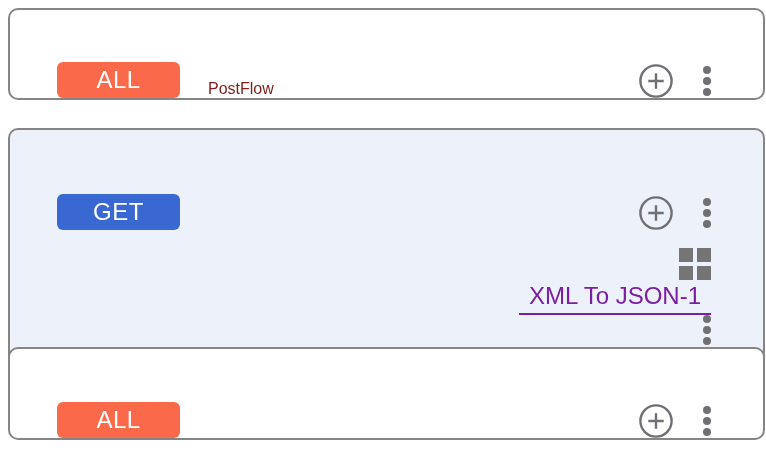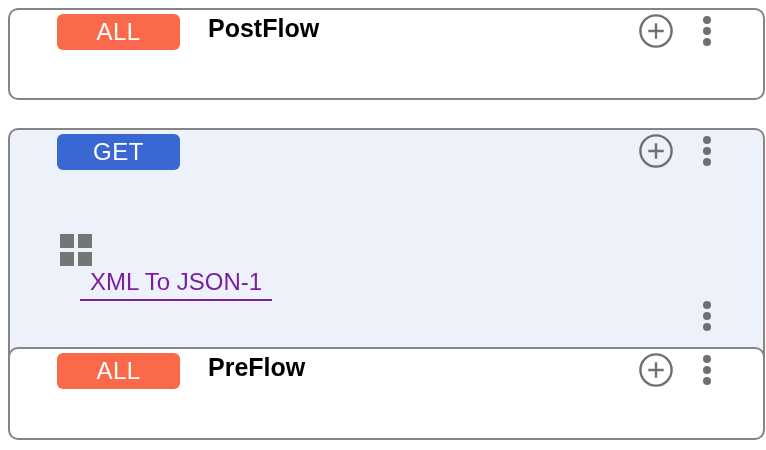--- a/index.html
+++ b/index.html
@@ -23,23 +23,23 @@
     border: 2px solid #858585;
     border-radius: 10px;
     background: #ffffff;
   }
   .card-postflow { top: 8px;  height: 92px; }
   .card-getflow  { top: 128px; height: 238px; background: #edf1fa; }
   .card-preflow  { top: 347px; height: 93px; }
 
   .row {
     display: flex;
-    align-items: flex-start;
+    align-items: flex-end;
     box-sizing: border-box;
-    padding: 4px 52px 0 47px;
+    padding: 18px 52px 0 47px;
   }
   .main-row { height: 100%; }
   .card-getflow .main-row { height: 100px; }
   .policy-row { height: 76px; padding-left: 50px; flex-direction: column; }
 
   .badge {
     flex: 0 0 auto;
     width: 123px;
     height: 36px;
     border-radius: 6px;
@@ -49,23 +49,23 @@
     color: #ffffff;
     font-size: 24px;
     letter-spacing: 0.5px;
     user-select: none;
   }
   .badge-orange { background: #fa694a; }
   .badge-blue   { background: #3a68d3; }
 
   .flow-title {
     margin-left: 28px;
-    font-size: 25px;
-    font-weight: 700;
-    color: #000000;
+    font-size: 16px;
+    font-weight: 400;
+    color: #7f1d1d;
     white-space: nowrap;
   }
 
   .actions {
     margin-left: auto;
     display: flex;
     align-items: center;
     gap: 30px;
   }
   .icon-btn {
@@ -168,21 +168,20 @@
           <span class="dot"></span>
           <span class="dot"></span>
         </button>
       </div>
     </div>
   </section>
 
   <section class="card card-preflow">
     <div class="row main-row">
       <span class="badge badge-orange">ALL</span>
-      <span class="flow-title">PreFlow</span>
       <div class="actions">
         <button class="icon-btn">
           <svg width="34" height="34" viewBox="0 0 34 34">
             <circle cx="17" cy="17" r="15.6" fill="none" stroke="#6f6f74" stroke-width="2.4"></circle>
             <path d="M17 9.3 V24.7 M9.3 17 H24.7" stroke="#6f6f74" stroke-width="2.4" fill="none"></path>
           </svg>
         </button>
         <button class="icon-btn kebab">
           <span class="dot"></span>
           <span class="dot"></span>

